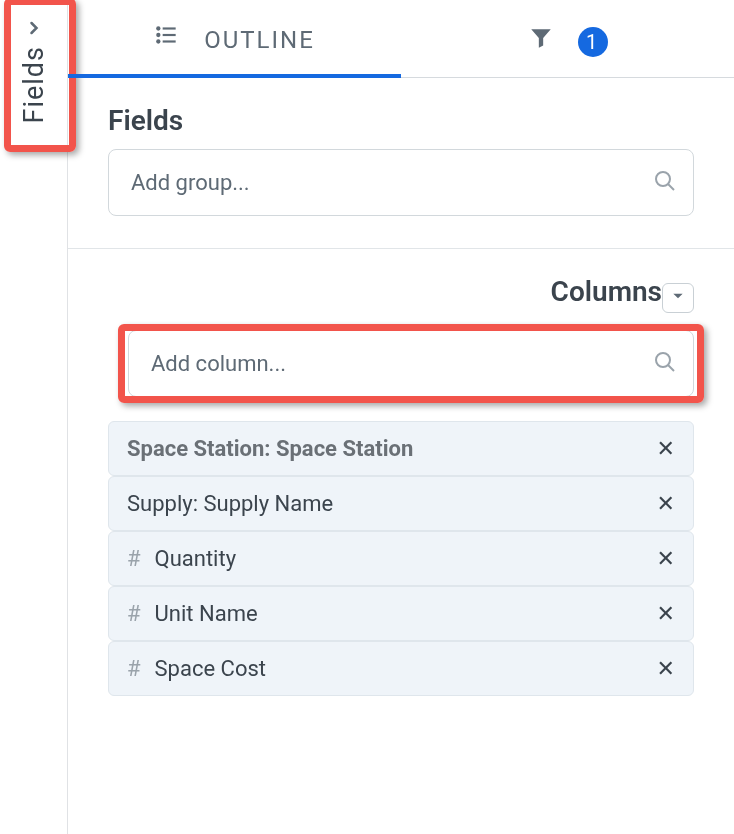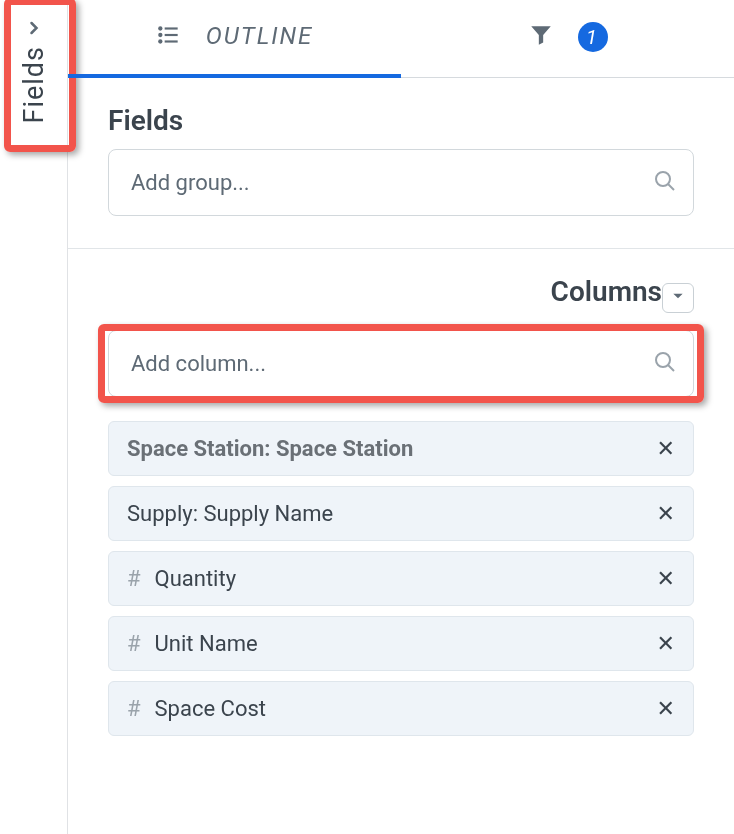--- a/index.html
+++ b/index.html
@@ -42,28 +42,27 @@
 
   
   .main { position: absolute; left: 68px; top: 0; right: 0; }
 
   .tabrow {
     display: flex;
     border-bottom: 1px solid #d6dade;
   }
   .tab {
     flex: 1;
-    display: flex; align-items: flex-start; justify-content: center;
+    display: flex; align-items: flex-end; justify-content: center;
     gap: 24px;
     padding: 22px 0 20px;
     color: #5e6a75;
     font-size: 24px;
     letter-spacing: 2px;
     cursor: pointer;
-    font-style: italic;
   }
   .tab.active {
     border-bottom: 4px solid #1569e0;
     margin-bottom: -1px;
   }
   .tab svg { width: 26px; height: 26px; fill: #5e6a75; }
   .badge {
     display: inline-flex; align-items: center; justify-content: center;
     min-width: 30px; height: 30px; border-radius: 15px;
     background: #1569e0; color: #fff; font-size: 20px;
@@ -111,31 +110,31 @@
     display: flex; align-items: center; justify-content: flex-end;
   }
   .dropdown-btn {
     width: 32px; height: 30px;
     border: 1px solid #c9d0d5; border-radius: 6px;
     display: flex; align-items: center; justify-content: center;
     cursor: pointer;
     color: #5e6a75;
   }
 
-  .col-search-wrap { position: relative; margin-top: 10px; }
+  .col-search-wrap { position: relative; margin-top: 10px; margin-left: 20px; }
   .hl-search {
     position: absolute;
     left: -10px; right: -10px; top: -6px; bottom: -6px;
     border: 7px solid #f2544b;
     border-radius: 6px;
     box-shadow: 3px 3px 6px rgba(0,0,0,.35);
     pointer-events: none;
   }
 
-  .pills { margin-top: 24px; display: flex; flex-direction: column; gap: 10px; }
+  .pills { margin-top: 24px; display: flex; flex-direction: column; }
   .pill {
     background: #eff4f9;
     border: 1px solid #dfe6ec;
     border-radius: 6px;
     display: flex; align-items: center;
     padding: 12px 14px 12px 18px;
     font-size: 22px;
     color: #3b444d;
     cursor: pointer;
   }

